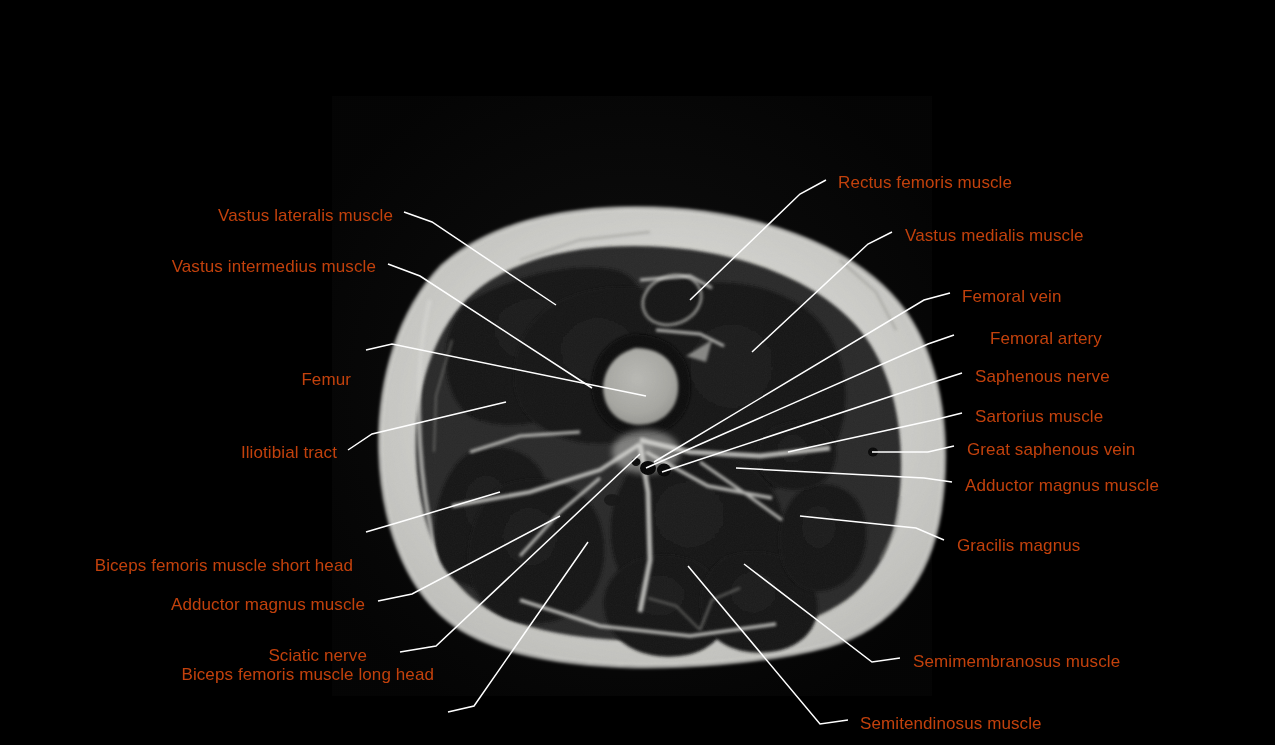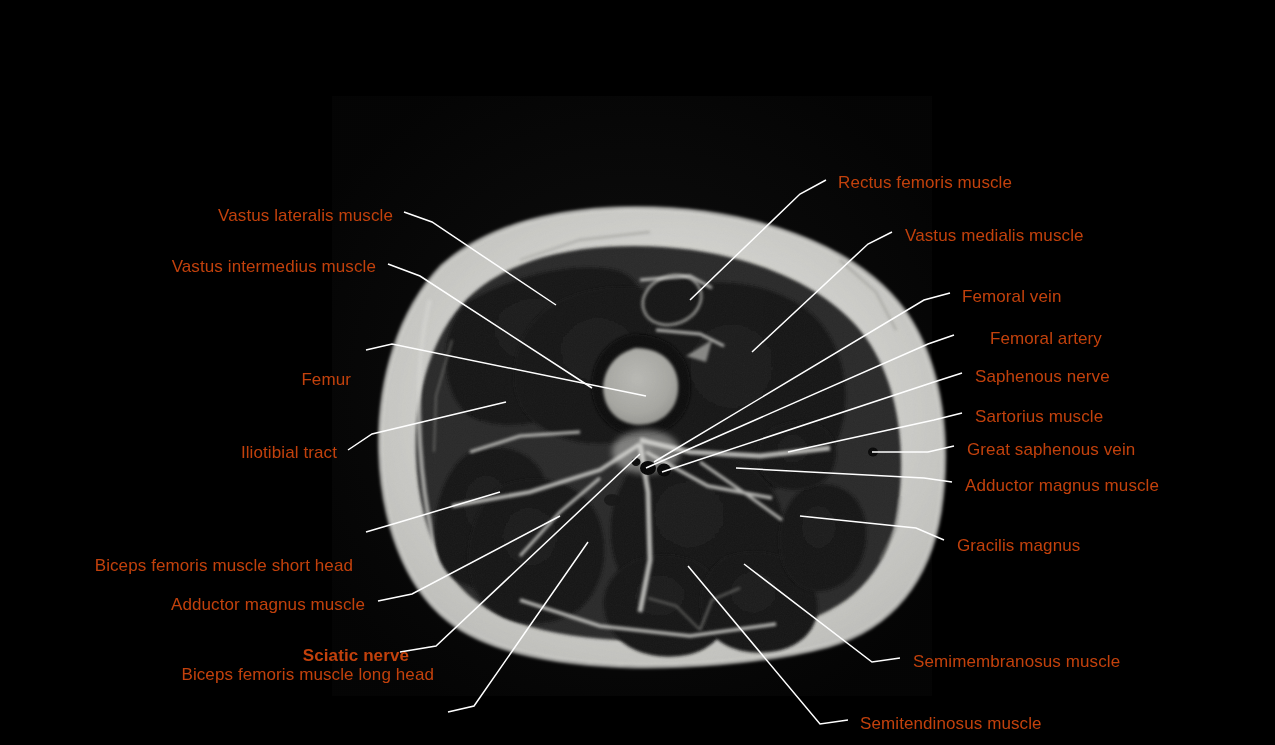--- a/index.html
+++ b/index.html
@@ -217,19 +217,19 @@
     <div class="label" style="left:966px;top:328px;margin-left:24px;">Femoral artery</div>
     <div class="label r" style="left:351px;top:341px;margin-top:28px;">Femur</div>
     <div class="label" style="left:975px;top:366px;">Saphenous nerve</div>
     <div class="label" style="left:975px;top:406px;">Sartorius muscle</div>
     <div class="label r" style="left:337px;top:442px;">Iliotibial tract</div>
     <div class="label" style="left:967px;top:439px;">Great saphenous vein</div>
     <div class="label" style="left:965px;top:475px;">Adductor magnus muscle</div>
     <div class="label r" style="left:353px;top:555px;">Biceps femoris muscle short head</div>
     <div class="label" style="left:957px;top:535px;">Gracilis magnus</div>
     <div class="label r" style="left:365px;top:594px;">Adductor magnus muscle</div>
-    <div class="label r" style="left:409px;top:645px;font-weight:bold;">Sciatic nerve</div>
+    <div class="label r" style="left:367px;top:645px;">Sciatic nerve</div>
     <div class="label" style="left:913px;top:651px;">Semimembranosus muscle</div>
     <div class="label r" style="left:434px;top:664px;">Biceps femoris muscle long head</div>
     <div class="label" style="left:860px;top:713px;">Semitendinosus muscle</div>
 
   </div>
 </div>
 
 </body></html>

